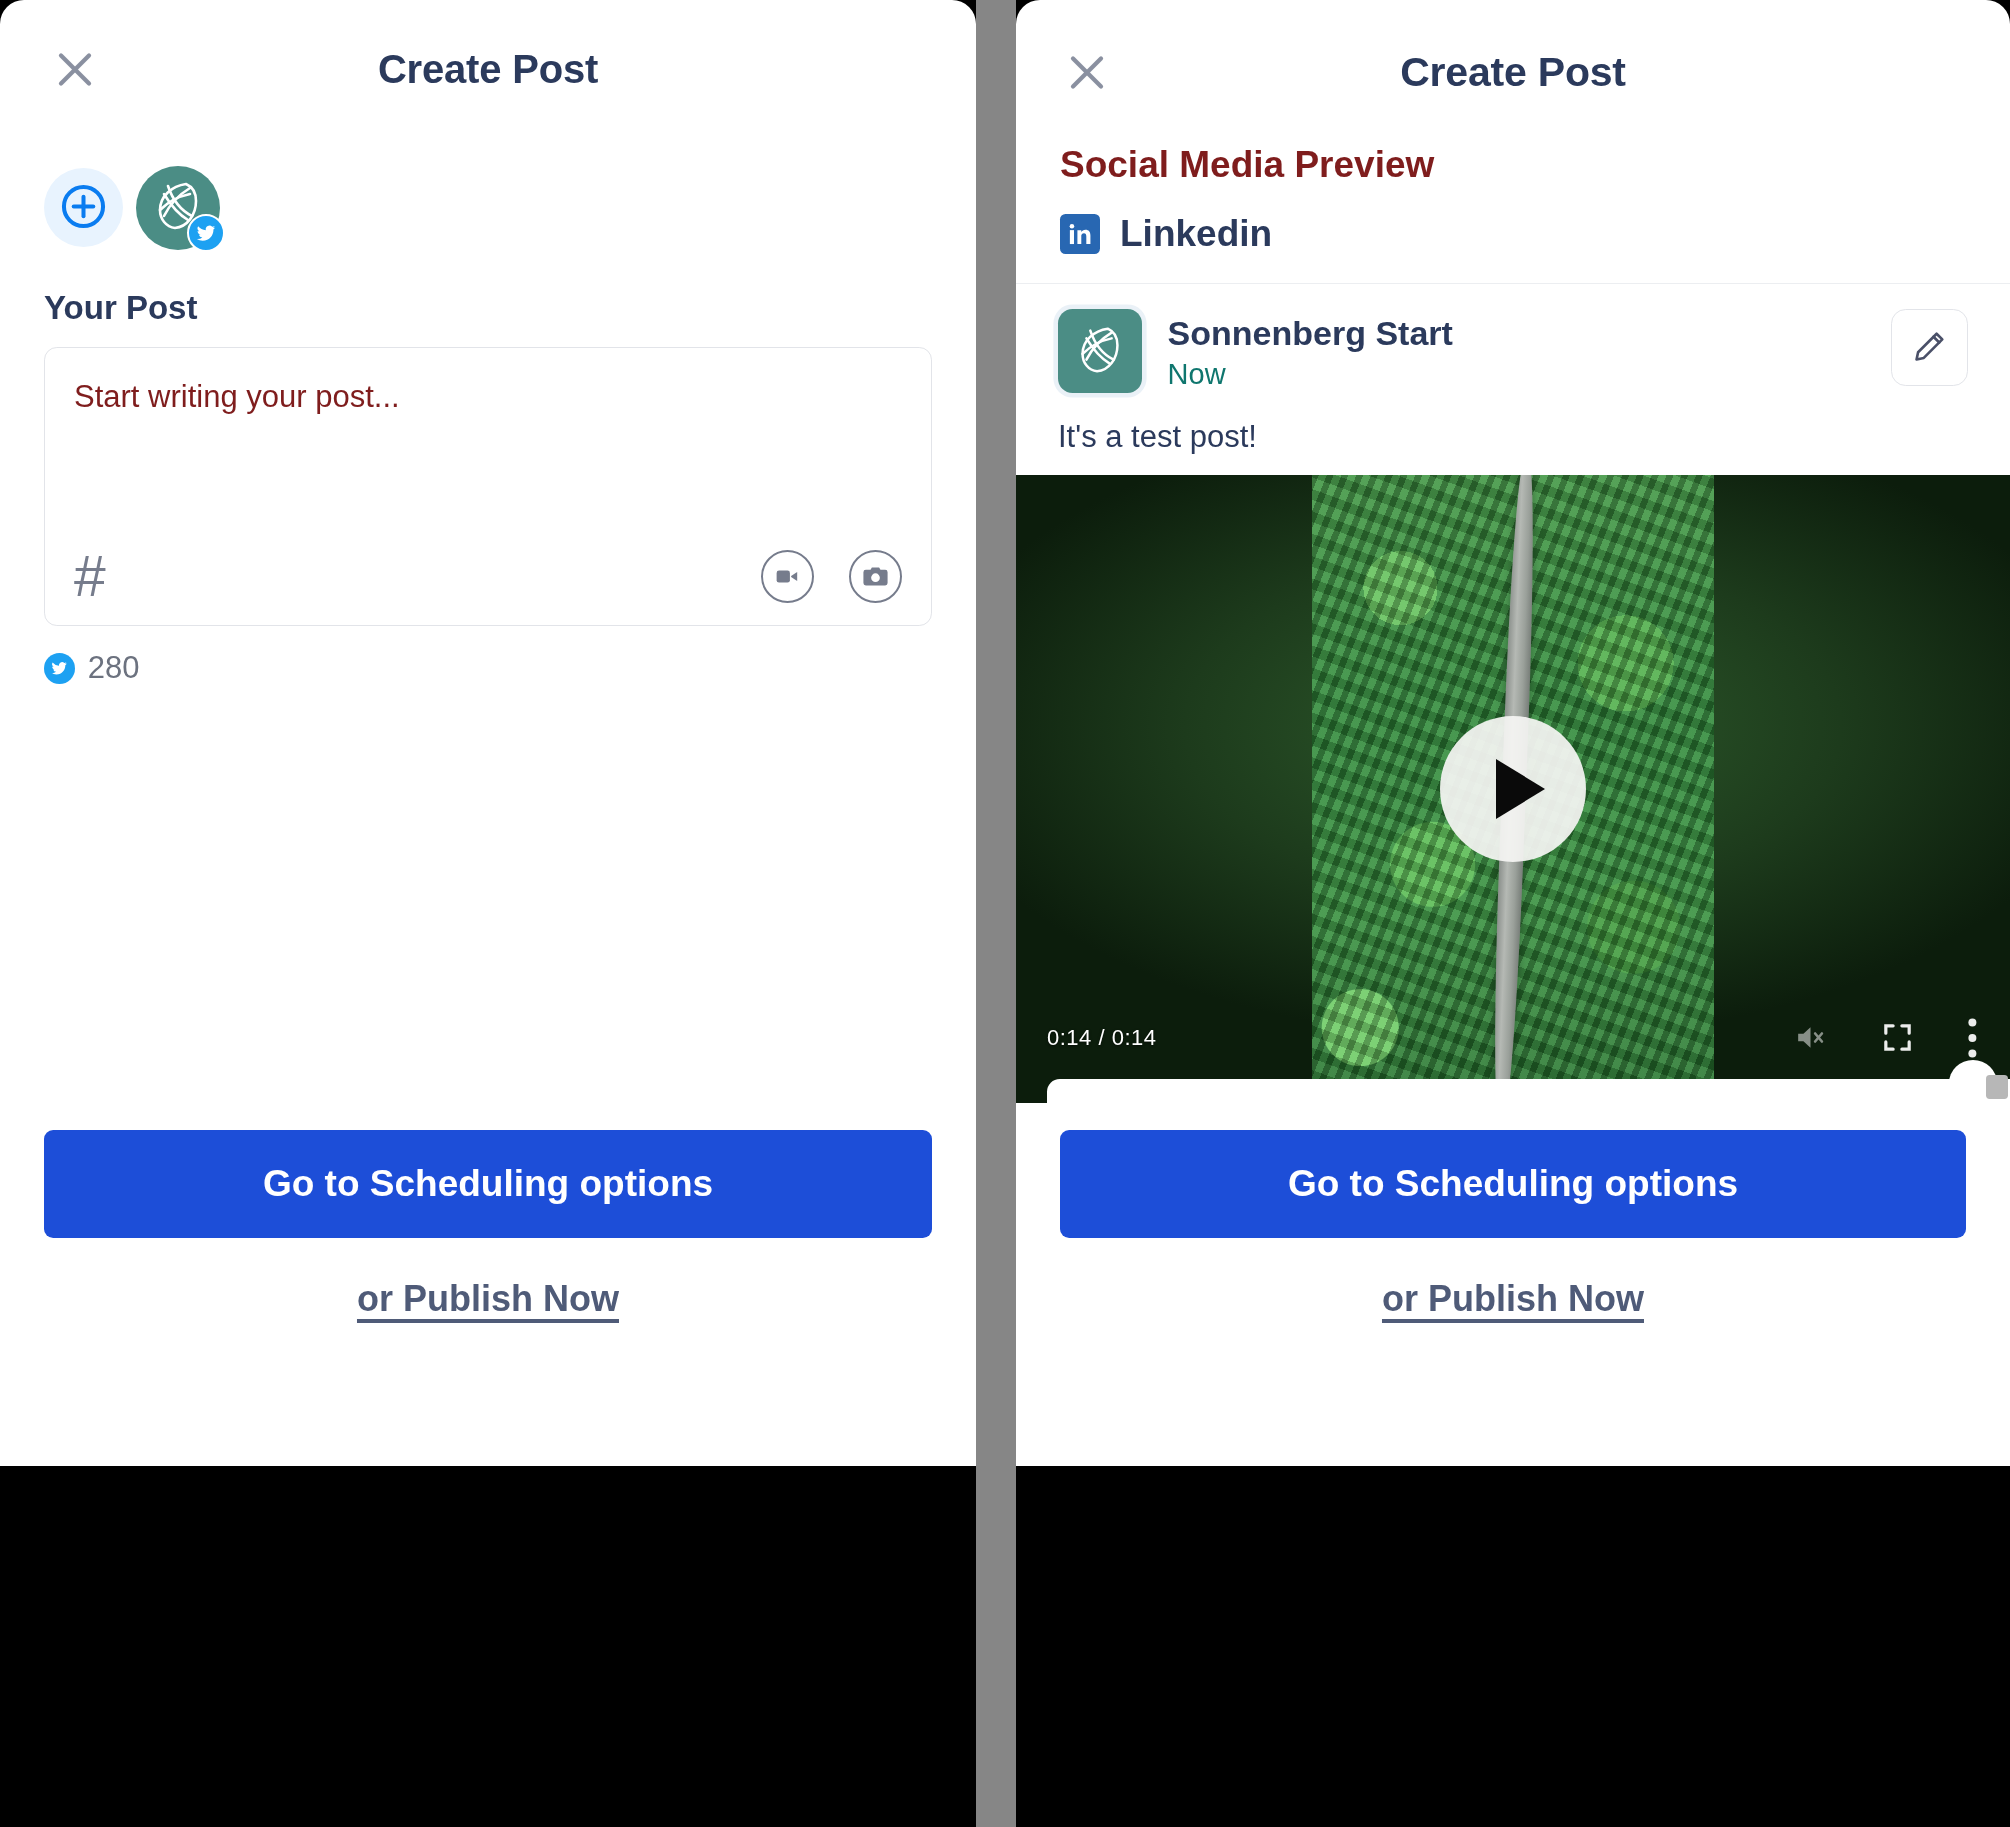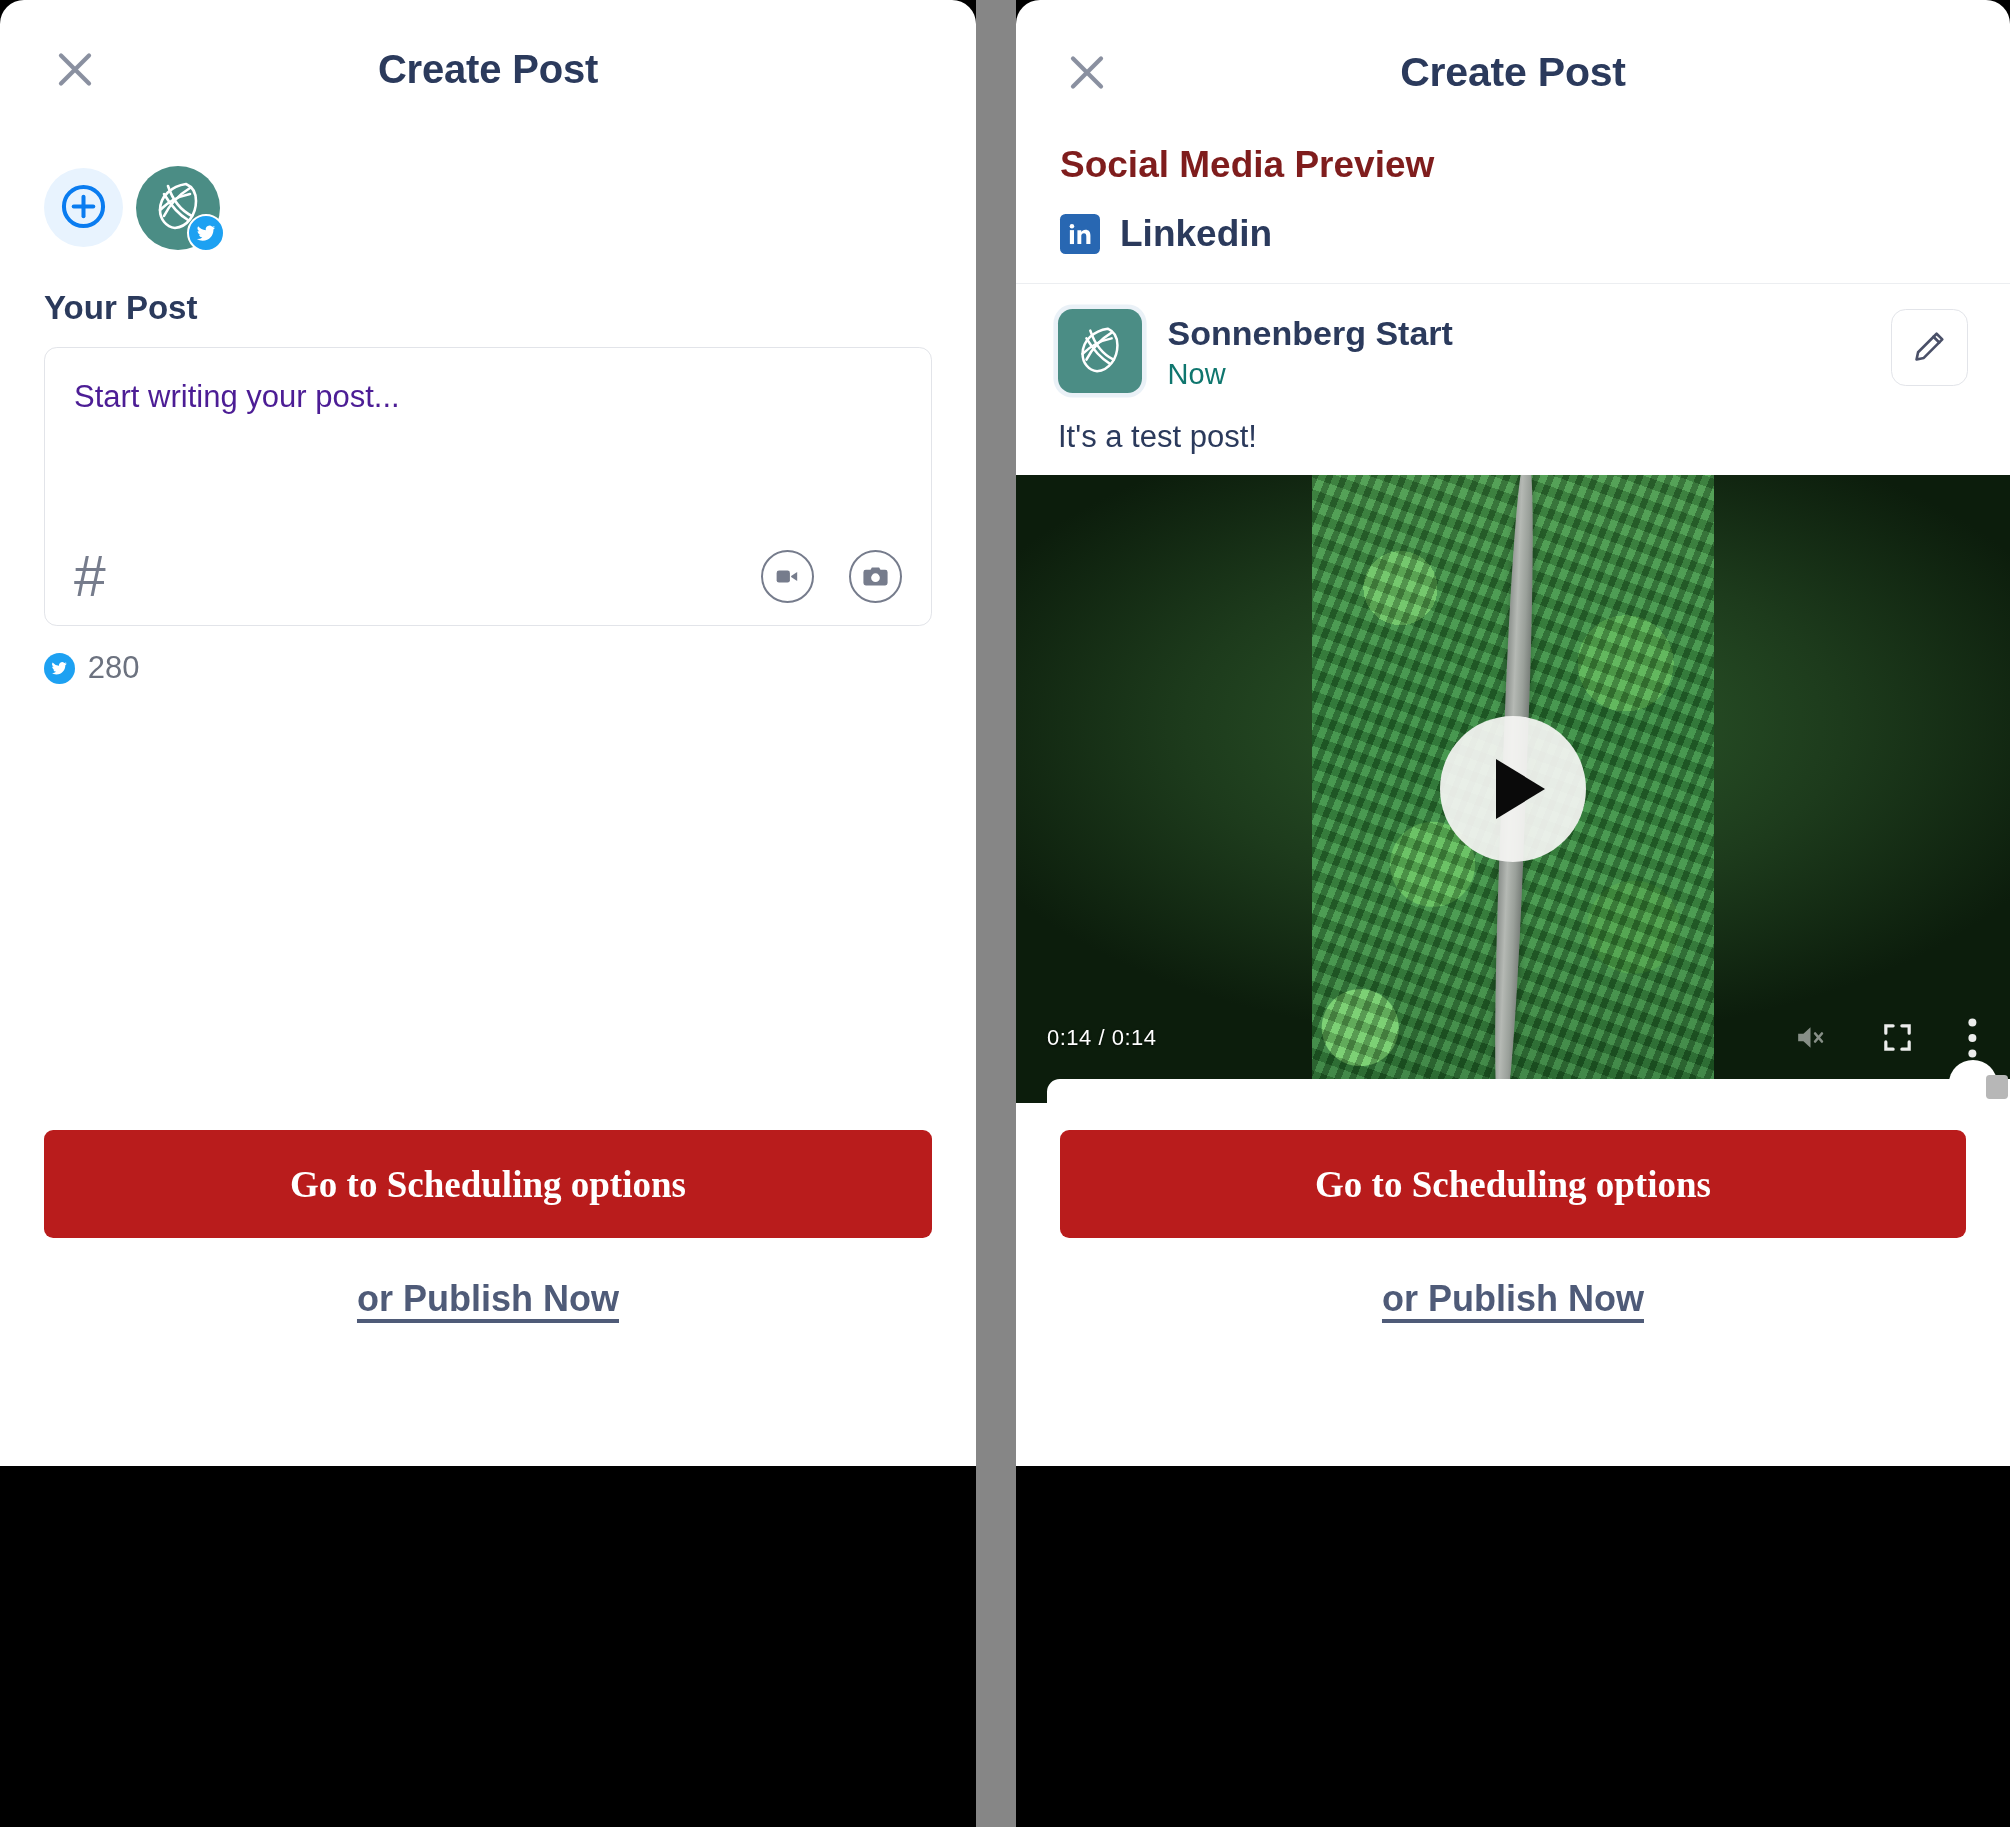--- a/index.html
+++ b/index.html
@@ -108,21 +108,21 @@
 
   .composer {
     position: relative;
     border: 1.8px solid #e2e4e9;
     border-radius: 12.8px;
     height: 279px;
     padding: 31px 29px;
     background: #fff;
   }
   .composer-placeholder {
-    color: #4c1d95;
+    color: #7f1d1d;
     font-size: 31px;
   }
   .composer-toolbar {
     position: absolute;
     left: 29px; right: 29px; bottom: 20px;
     display: flex;
     align-items: center;
     justify-content: space-between;
   }
   .hash-btn {
@@ -160,28 +160,28 @@
   }
 
   
   .panel-footer {
     flex: 0 0 auto;
     padding: 0 44px 0 44px;
   }
   .primary-btn {
     display: block;
     width: 100%;
-    background: #b91c1c;
+    background: #1d4ed8;
     color: #fff;
     border: none;
     border-radius: 9.1px;
     height: 108px;
     font-size: 37px;
     font-weight: bold;
-    font-family: Liberation Serif, serif;
+    font-family: Liberation Sans, sans-serif;
     cursor: pointer;
   }
   .secondary-link {
     display: block;
     text-align: center;
     color: #4f5b78;
     font-size: 36px;
     font-weight: bold;
     text-decoration: underline;
     text-underline-offset: 8.2px;

